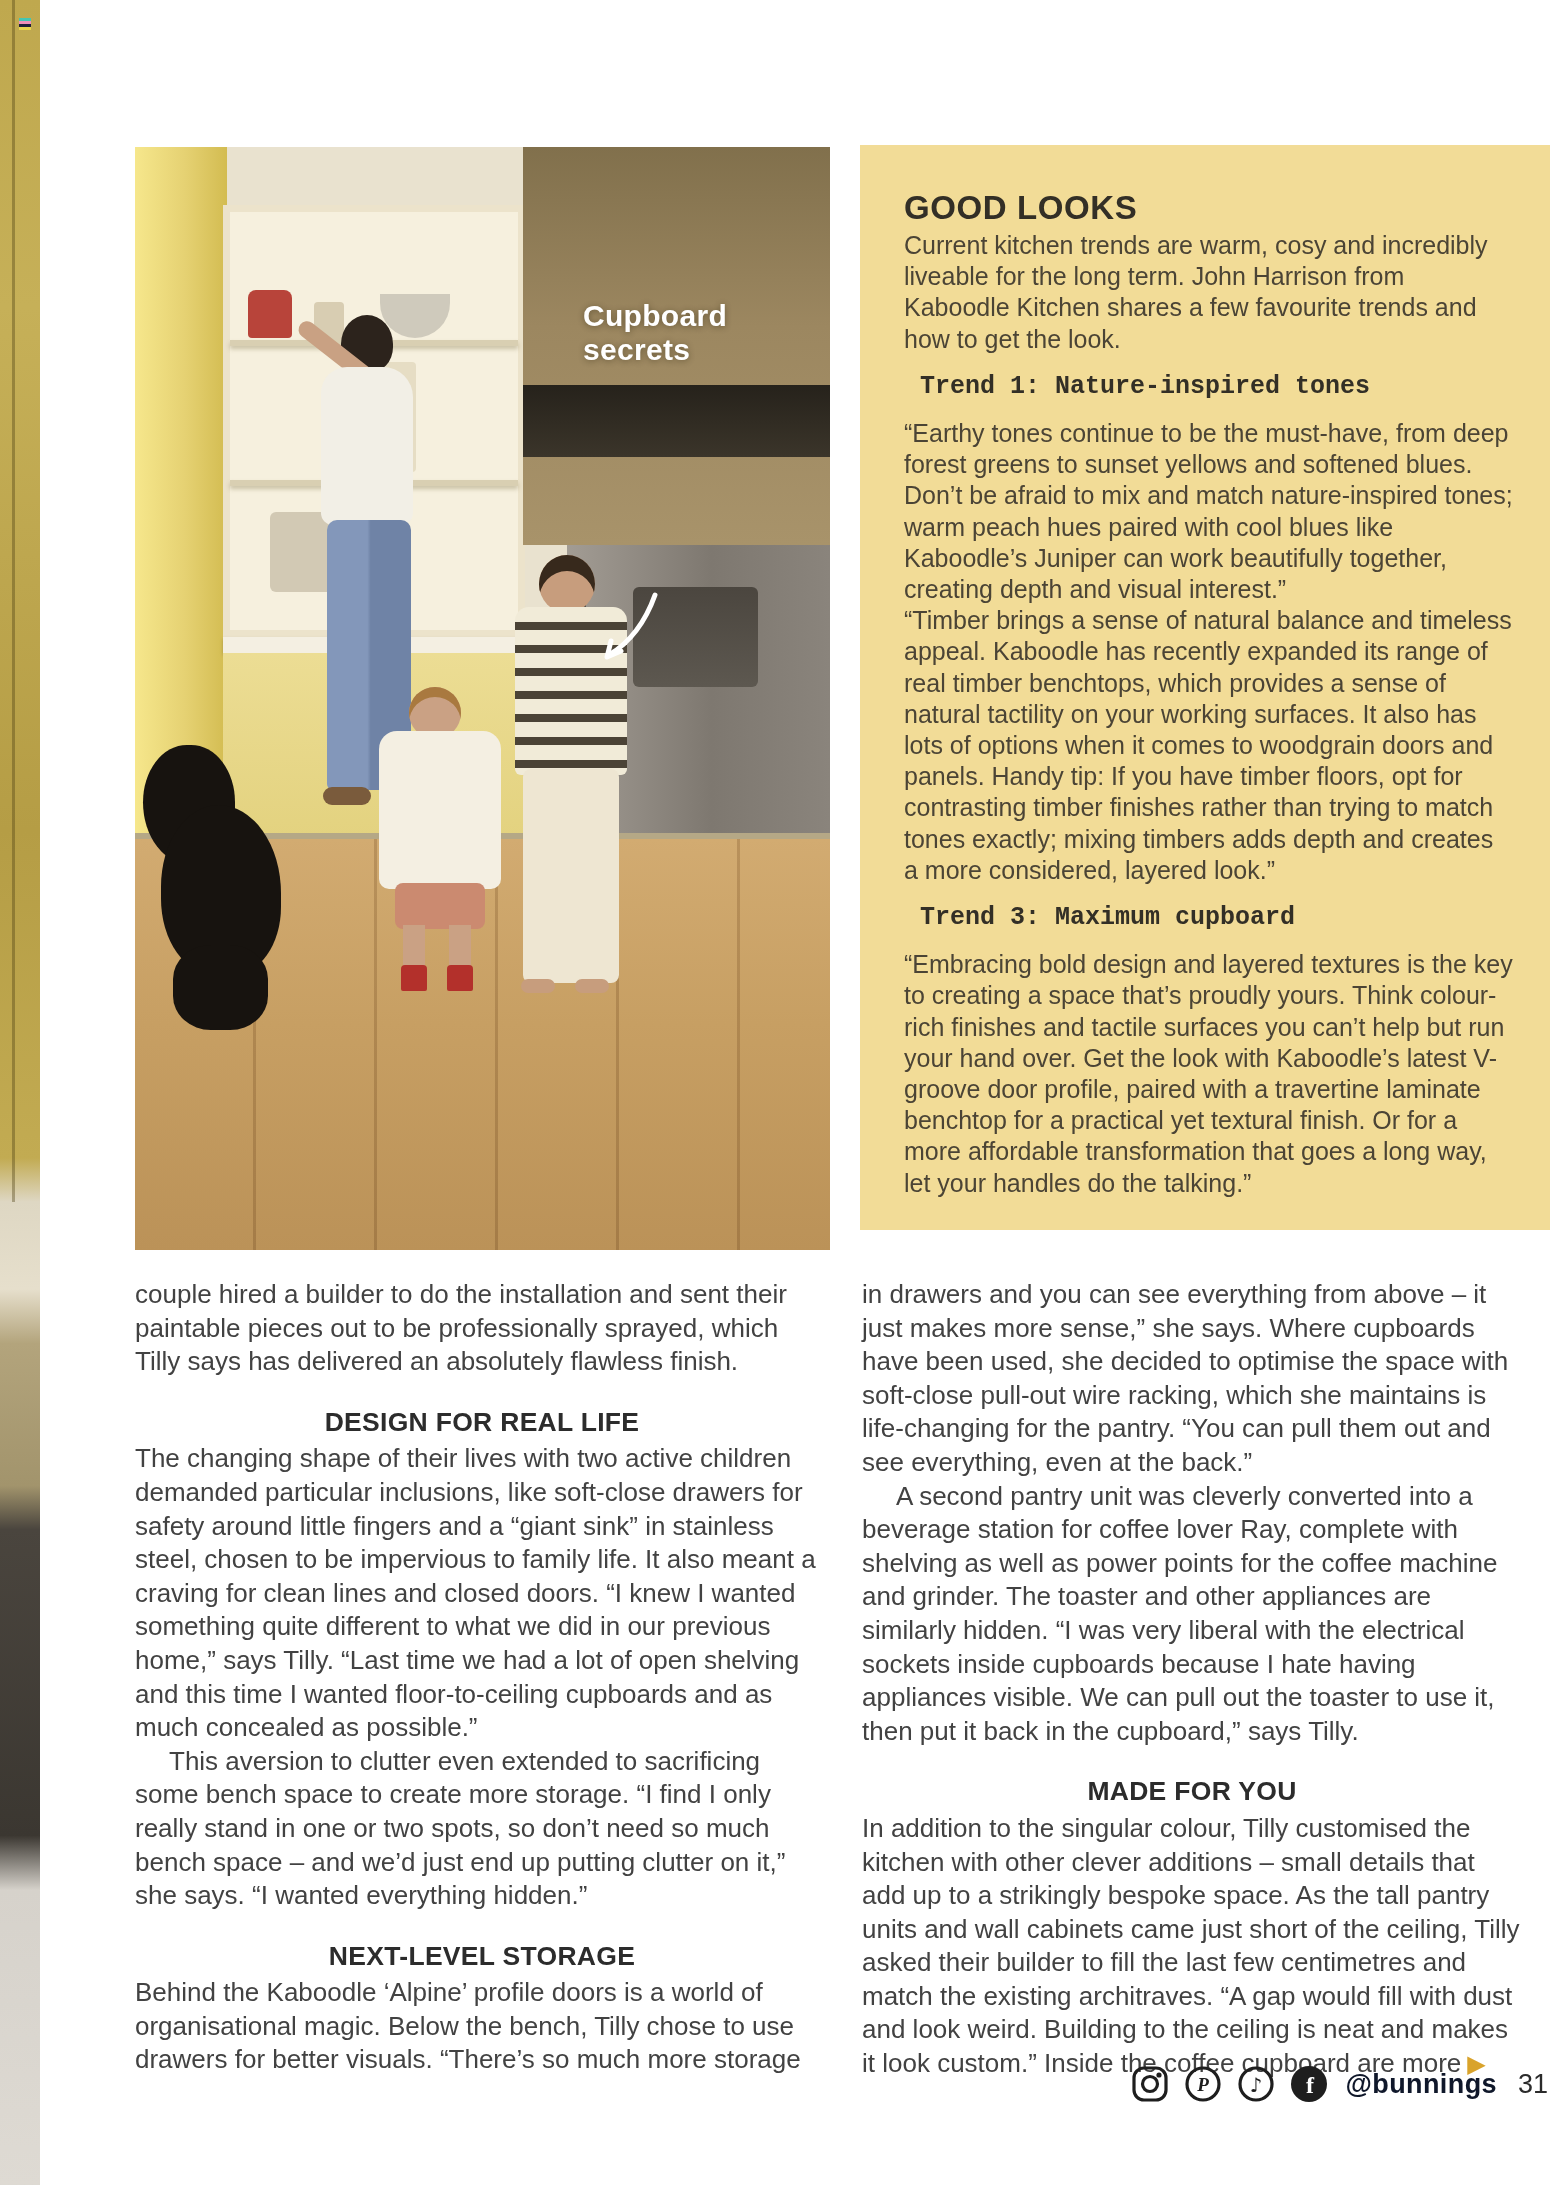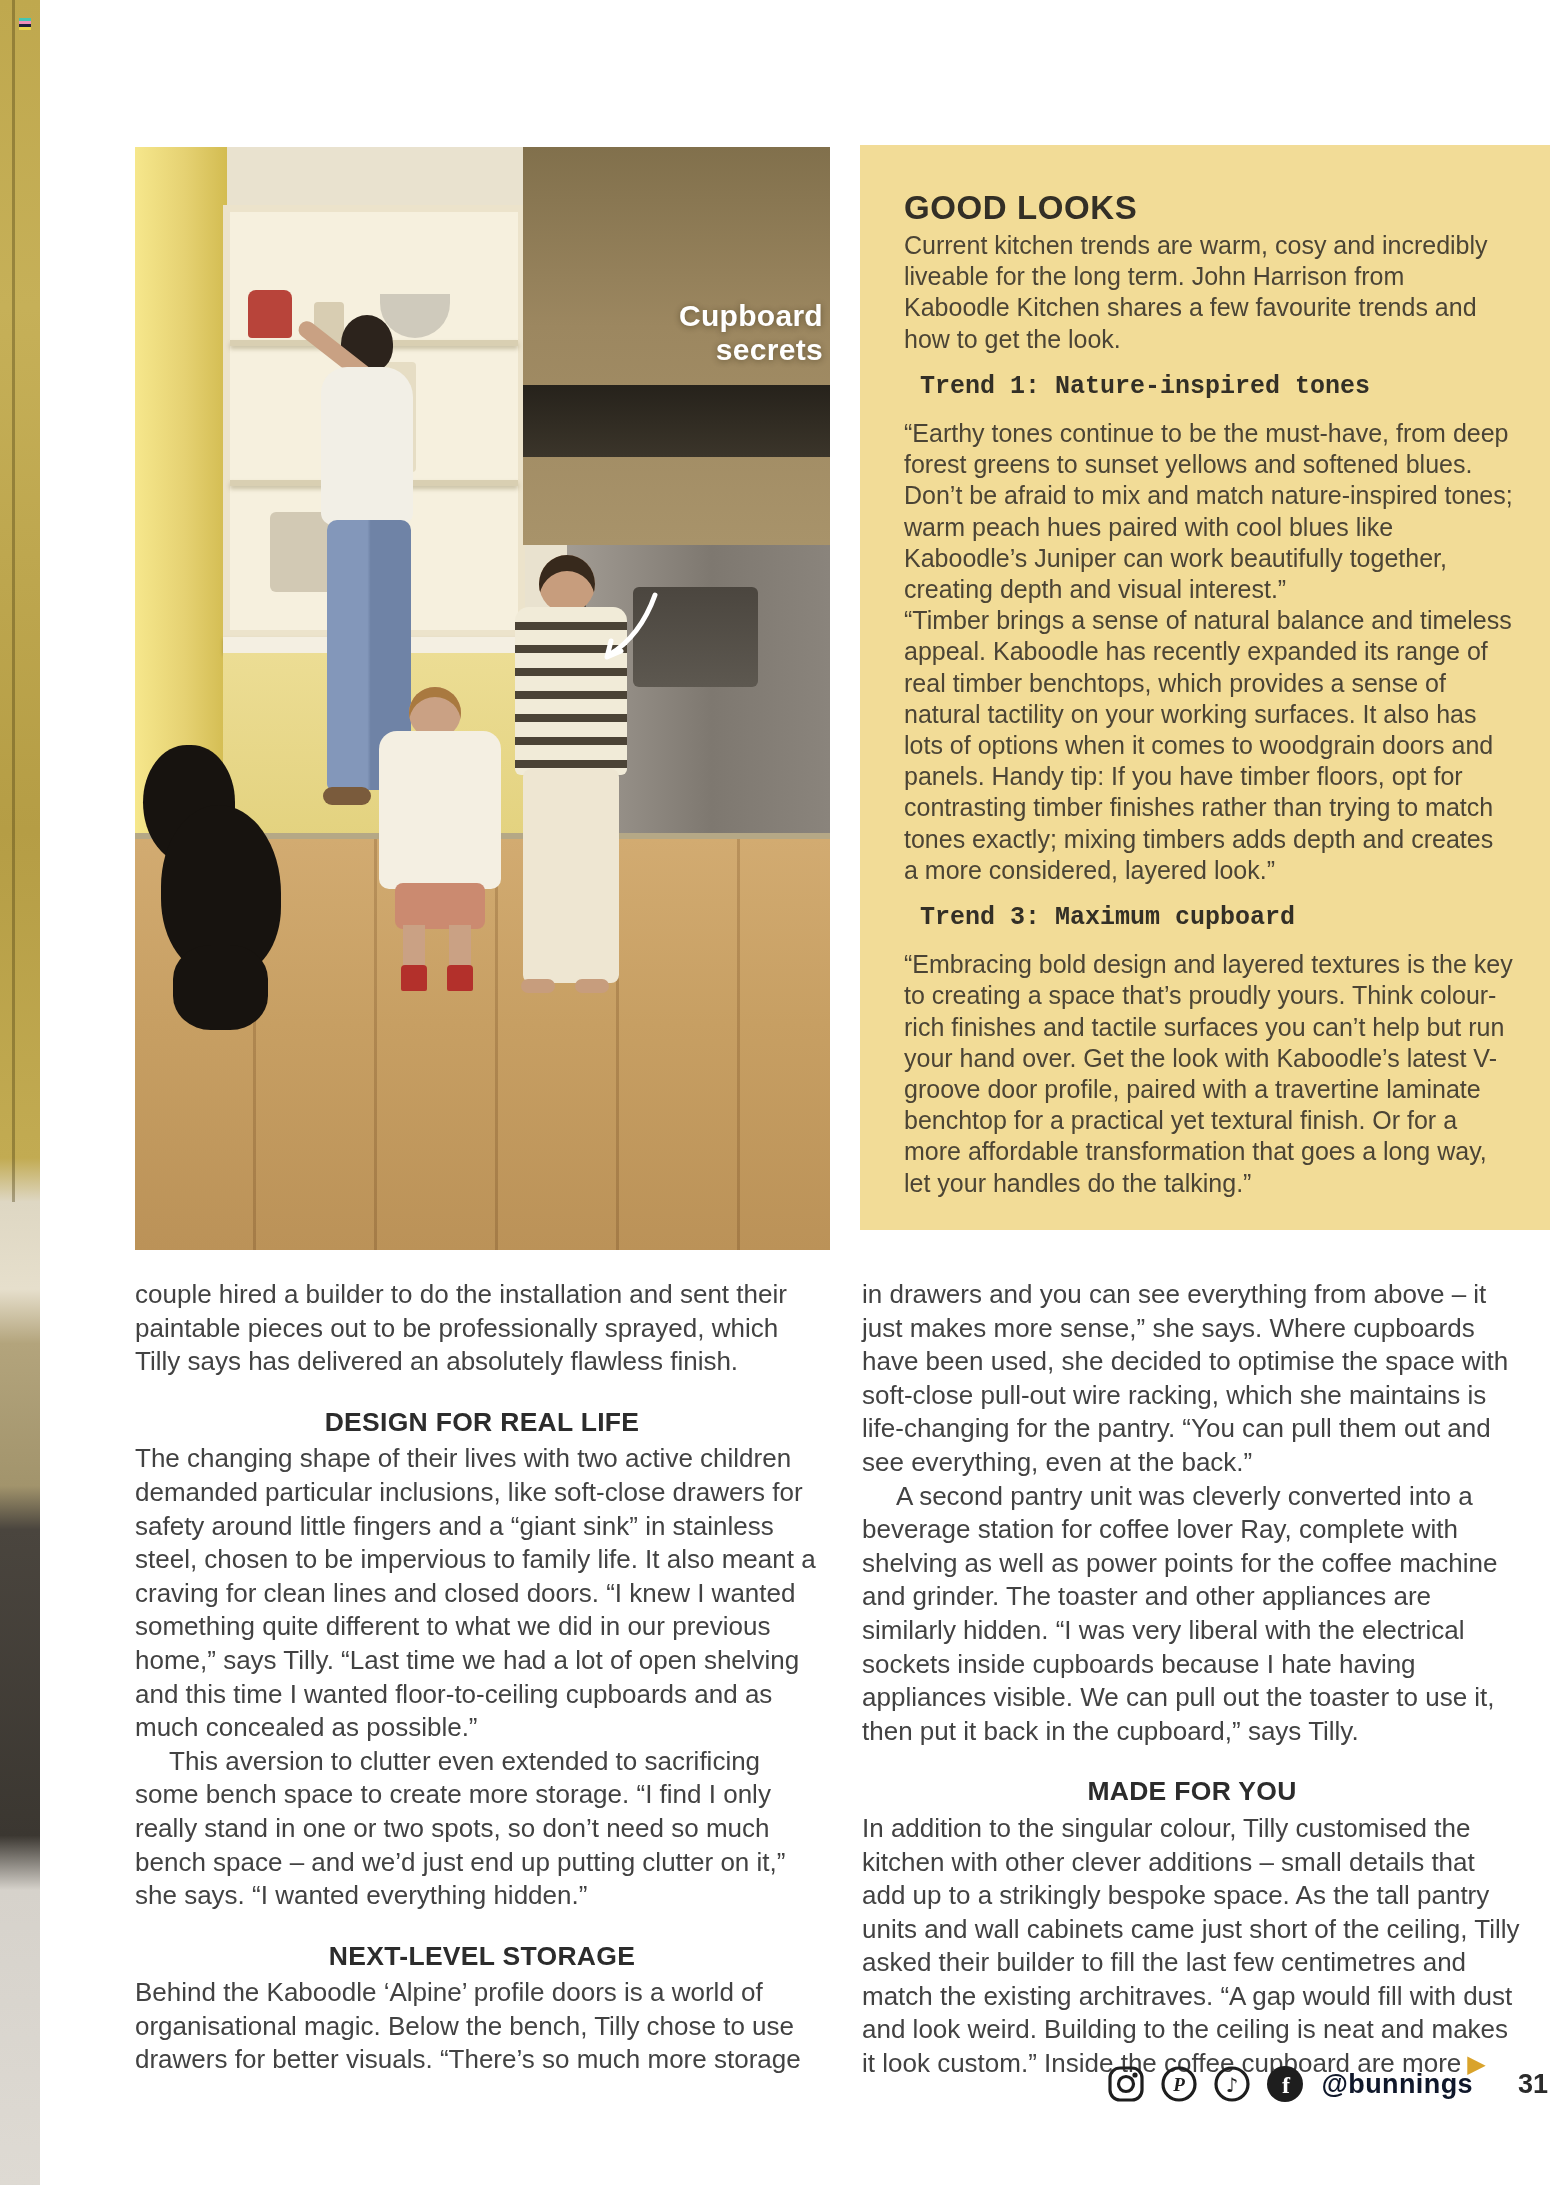--- a/index.html
+++ b/index.html
@@ -57,21 +57,21 @@
   .toddler .shorts{position:absolute;left:28px;top:196px;width:90px;height:46px;background:#cb8a70;border-radius:8px;}
   .toddler .leg{position:absolute;top:238px;width:22px;height:44px;background:#caa184;}
   .toddler .sock{position:absolute;top:278px;width:26px;height:26px;background:#b3302b;border-radius:4px 4px 2px 2px;}
   .boy{left:362px;top:408px;width:150px;height:440px;}
   .boy .head{position:absolute;left:42px;top:0;width:56px;height:58px;background:#c79d7d;border-radius:50%;box-shadow:inset 0 16px 0 #37291c;}
   .boy .shirt{position:absolute;left:18px;top:52px;width:112px;height:168px;border-radius:14px 14px 6px 6px;
     background:repeating-linear-gradient(180deg,#f1ebd8 0 15px,#4b4336 15px 23px);}
   .boy .pants{position:absolute;left:26px;top:214px;width:96px;height:214px;background:#eee6d2;border-radius:8px;}
   .boy .foot{position:absolute;top:424px;width:34px;height:14px;background:#c79d7d;border-radius:7px;}
   
-  .caption{position:absolute;left:448px;top:152px;width:240px;text-align:right;color:#ffffff;
+  .caption{position:absolute;left:448px;top:152px;width:240px;text-align:left;color:#ffffff;
     text-shadow:0 1px 6px rgba(40,30,10,.45);}
   .cap-title{font-size:30px;font-weight:bold;letter-spacing:.3px;margin-bottom:6px;}
   .cap-body{font-size:28px;line-height:37px;}
   .cap-arrow{position:absolute;left:462px;top:442px;}
 
   
   .panel{position:absolute;left:860px;top:145px;width:690px;height:1085px;background:#f2dc97;box-sizing:border-box;
     padding:44px 36px 0 44px;}
   .sb-title{font-size:33px;font-weight:bold;color:#332f26;letter-spacing:.6px;margin:0 0 3px;}
   .sb-p{font-size:25px;line-height:31.2px;color:#4b4435;margin:0;}
@@ -83,21 +83,21 @@
   .col-right{left:862px;width:660px;}
   .body-p{font-size:26px;line-height:33.6px;color:#424242;margin:0;}
   .indent{text-indent:34px;}
   .subhead{font-size:26.5px;line-height:33.6px;font-weight:bold;color:#2c2c2c;letter-spacing:.3px;margin:27px 0 3px;text-align:center;}
   .cont-marker{color:#d9a32b;font-size:24px;margin-left:6px;}
 
   
   .footer{position:absolute;left:860px;top:2064px;width:688px;display:flex;justify-content:flex-end;align-items:center;gap:13px;}
   .soc{width:40px;height:40px;flex:0 0 auto;}
   .handle{font-size:27px;font-weight:bold;color:#0f172a;letter-spacing:.4px;margin-left:4px;}
-  .pagenum{font-size:27px;font-weight:bold;color:#2b2b2b;margin-left:32px;}
+  .pagenum{font-size:27px;font-weight:normal;color:#2b2b2b;margin-left:8px;}
 </style>
 </head>
 <body>
 
 <div class="left-bleed">
     <div class="seam"></div>
   </div>
 <div class="regmark">
   <div style="background:#45c6b2"></div>
   <div style="background:#ef8fb8"></div>

